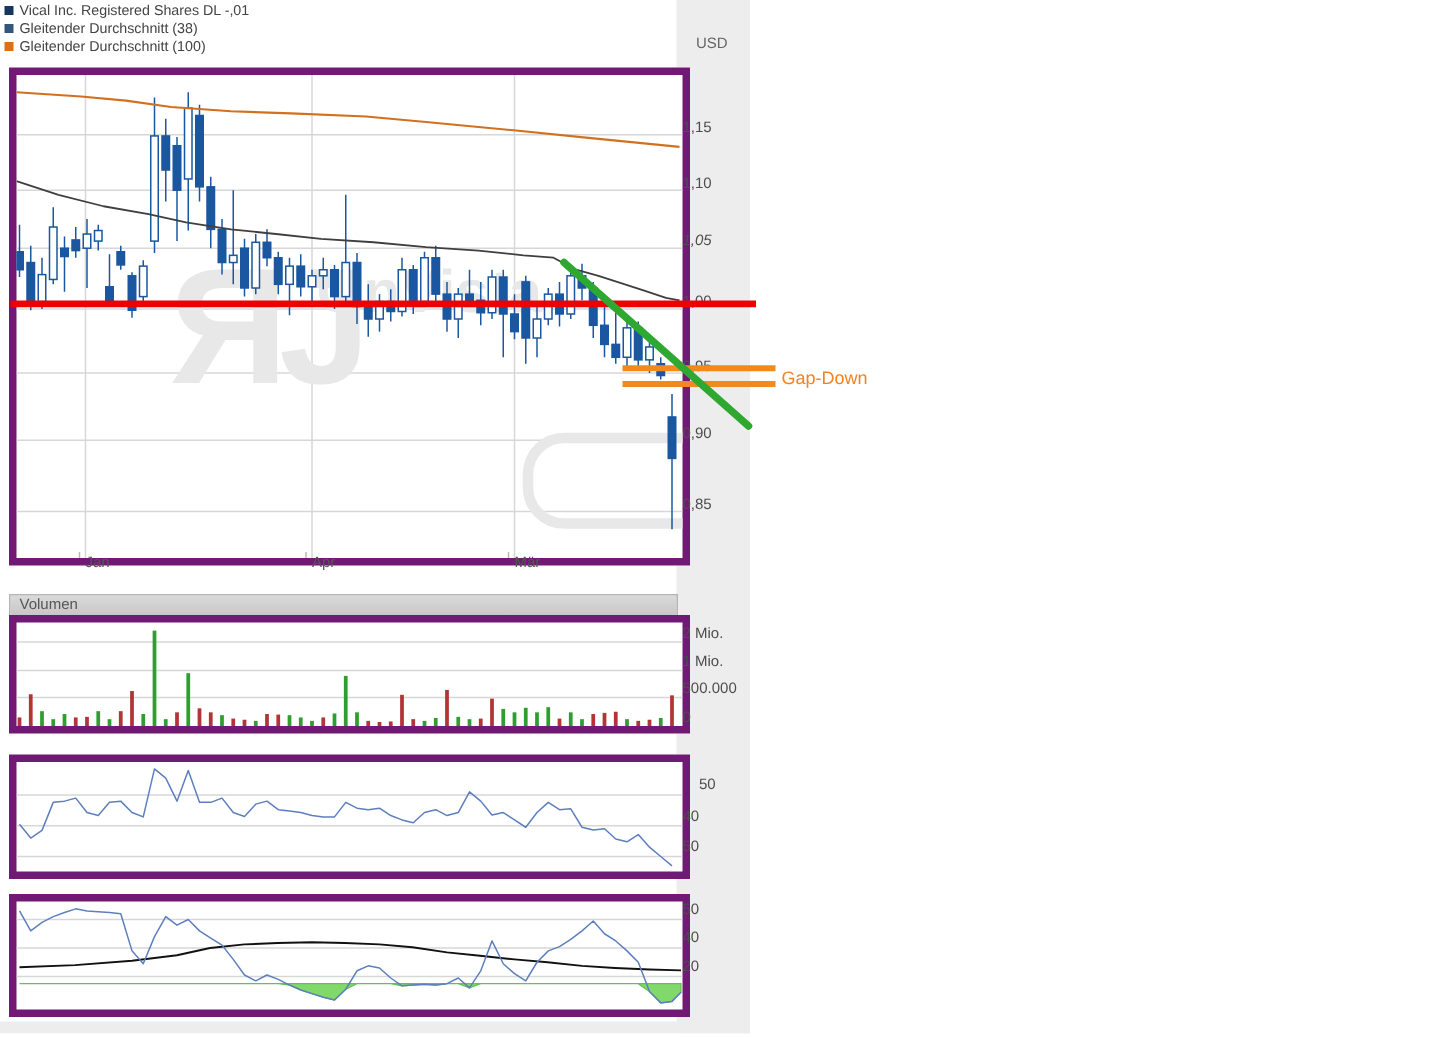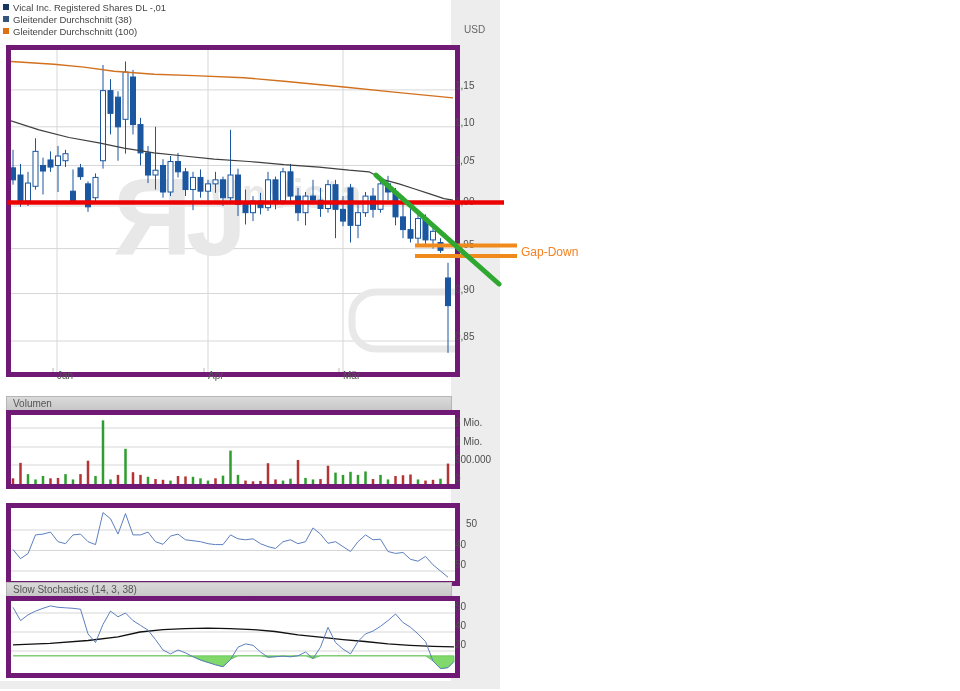--- a/index.html
+++ b/index.html
@@ -255,21 +255,20 @@
 
   <div class="panel" style="left:6px;top:503px;width:444px;height:73px;">
     <svg id="svg-rsi" width="444" height="73">
         <line x1="0" y1="22" x2="444" y2="22" stroke="#d7d7d7" stroke-width="1"></line>
         <line x1="0" y1="42.5" x2="444" y2="42.5" stroke="#d7d7d7" stroke-width="1"></line>
         <line x1="0" y1="63" x2="444" y2="63" stroke="#d7d7d7" stroke-width="1"></line>
         <polyline points="2.0,41.5 9.5,50.7 17.0,45.6 24.5,26.9 32.0,26.1 39.5,24.1 47.0,33.7 54.5,35.7 62.0,26.9 69.5,26.1 77.0,33.7 84.5,36.6 92.0,4.6 99.5,10.7 107.0,26.1 114.5,5.6 122.0,26.9 129.5,26.9 137.0,24.1 144.5,33.7 152.0,36.3 159.5,28.1 167.0,26.1 174.5,31.8 182.0,32.7 189.5,33.7 197.0,35.7 204.5,36.6 212.0,36.6 219.5,26.9 227.0,30.8 234.5,31.8 242.0,30.8 249.5,35.7 257.0,38.6 264.5,40.5 272.0,33.7 279.5,31.8 287.0,35.7 294.5,33.7 302.0,19.9 309.5,26.1 317.0,35.3 324.5,33.7 332.0,38.6 339.5,43.5 347.0,33.7 354.5,26.9 362.0,31.8 369.5,31.2 377.0,43.5 384.5,45.4 392.0,44.5 399.5,51.3 407.0,53.2 414.5,48.4 422.0,56.8 429.5,63.0 437.0,69.2" fill="none" stroke="#5d7fbe" stroke-width="1" stroke-linejoin="round"></polyline>
       </svg>
   </div>
 
-  <div class="panel-header" style="top:582px">Slow Stochastics (14, 3, 38)</div>
   <div class="panel" style="left:6px;top:596px;width:444px;height:72px;">
     <svg id="svg-sto" width="444" height="72">
         <line x1="0" y1="12" x2="444" y2="12" stroke="#d7d7d7" stroke-width="1"></line>
         <line x1="0" y1="31" x2="444" y2="31" stroke="#d7d7d7" stroke-width="1"></line>
         <line x1="0" y1="50" x2="444" y2="50" stroke="#d7d7d7" stroke-width="1"></line>
         <polygon points="2.0,54.8 2.0,54.8 9.5,54.8 17.0,54.8 24.5,54.8 32.0,54.8 39.5,54.8 47.0,54.8 54.5,54.8 62.0,54.8 69.5,54.8 77.0,54.8 84.5,54.8 92.0,54.8 99.5,54.8 107.0,54.8 114.5,54.8 122.0,54.8 129.5,54.8 137.0,54.8 144.5,54.8 152.0,54.8 159.5,54.8 167.0,54.8 174.5,54.8 182.0,55.7 189.5,59.0 197.0,61.4 204.5,63.8 212.0,65.7 219.5,58.5 227.0,54.8 234.5,54.8 242.0,54.8 249.5,54.8 257.0,56.2 264.5,55.7 272.0,55.2 279.5,55.7 287.0,54.8 294.5,54.8 302.0,57.6 309.5,54.8 317.0,54.8 324.5,54.8 332.0,54.8 339.5,54.8 347.0,54.8 354.5,54.8 362.0,54.8 369.5,54.8 377.0,54.8 384.5,54.8 392.0,54.8 399.5,54.8 407.0,54.8 414.5,54.8 422.0,60.0 429.5,67.6 437.0,66.6 443.0,60.5 443.0,54.8" fill="#82d96b" stroke="#63c257" stroke-width="0.8"></polygon>
         <polyline points="2.0,43.8 39.0,42.4 77.0,39.5 107.0,35.8 129.0,31.0 152.0,28.6 174.0,27.7 197.0,27.2 219.0,27.7 242.0,28.6 264.0,30.5 287.0,33.9 309.0,36.2 332.0,38.6 354.0,40.5 377.0,42.9 399.0,44.3 422.0,45.3 443.0,45.9" fill="none" stroke="#111111" stroke-width="1.3" stroke-linejoin="round"></polyline>
         <polyline points="2.0,6.3 9.5,19.6 17.0,13.9 24.5,10.1 32.0,7.3 39.5,4.9 47.0,6.3 54.5,6.8 62.0,7.3 69.5,8.2 77.0,32.9 84.5,41.5 92.0,23.4 99.5,10.1 107.0,15.8 114.5,12.0 122.0,19.6 129.5,24.4 137.0,29.1 144.5,38.6 152.0,49.0 159.5,52.9 167.0,49.0 174.5,51.9 182.0,55.7 189.5,59.0 197.0,61.4 204.5,63.8 212.0,65.7 219.5,58.5 227.0,46.2 234.5,42.9 242.0,44.3 249.5,51.0 257.0,56.2 264.5,55.7 272.0,55.2 279.5,55.7 287.0,54.8 294.5,51.0 302.0,57.6 309.5,46.2 317.0,26.3 324.5,41.5 332.0,48.1 339.5,52.9 347.0,40.5 354.5,32.9 362.0,30.1 369.5,25.3 377.0,19.6 384.5,13.0 392.0,21.5 399.5,26.3 407.0,32.9 414.5,40.5 422.0,60.0 429.5,67.6 437.0,66.6 443.0,60.5" fill="none" stroke="#5d7fbe" stroke-width="1" stroke-linejoin="round"></polyline>
       </svg>
   </div>

